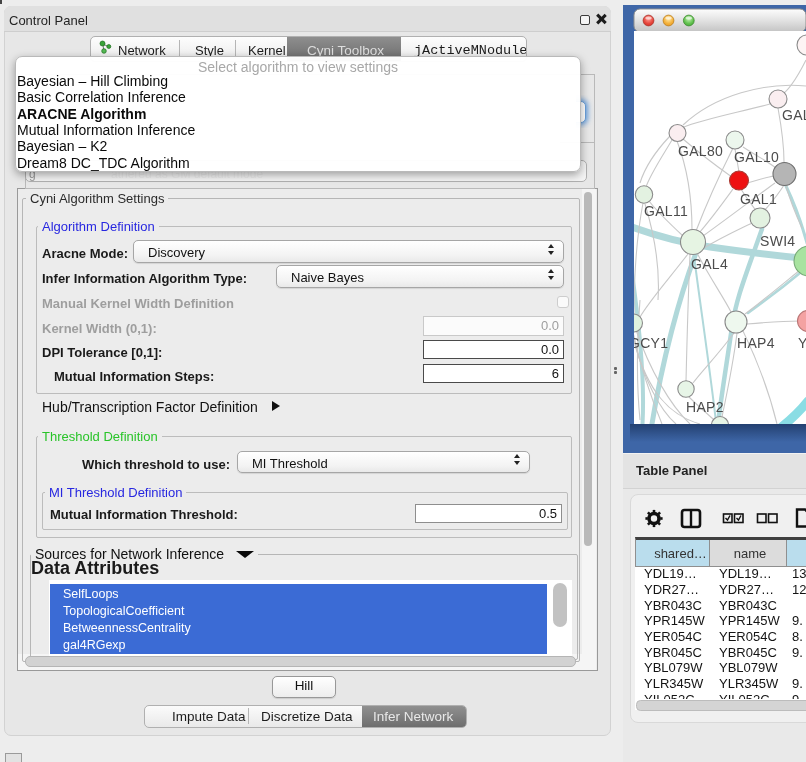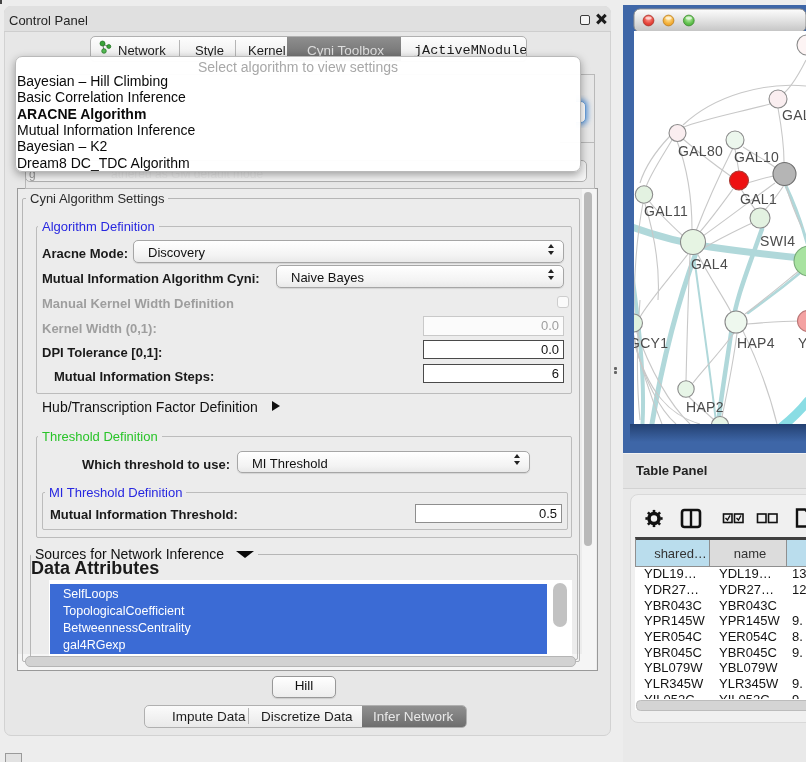--- a/index.html
+++ b/index.html
@@ -62,21 +62,21 @@
 
   <div class="lbl" style="left:42px;top:246px;">Aracne Mode:</div>
   <div class="combo" style="left:133px;top:240px;width:429px;height:21px;">
     <div class="ct">Discovery</div>
     <div class="arr" style="top:3px;">
         <div class="up"></div>
         <div class="dn"></div>
       </div>
   </div>
 
-  <div class="lbl" style="left:42px;top:271px;">Mutual Information Algorithm Cyni:</div>
+  <div class="lbl" style="left:42px;top:271px;">Infer Information Algorithm Type:</div>
   <div class="combo" style="left:276px;top:265px;width:286px;height:21px;">
     <div class="ct">Naive Bayes</div>
     <div class="arr" style="top:3px;">
         <div class="up"></div>
         <div class="dn"></div>
       </div>
   </div>
 
   <div class="glbl" style="left:42px;top:296px;">Manual Kernel Width Definition</div>
   <div class="abs" style="left:557px;top:296px;width:10px;height:10px;border:1.5px solid #cdcdcd;border-radius:3px;background:#fafafa;"></div>

